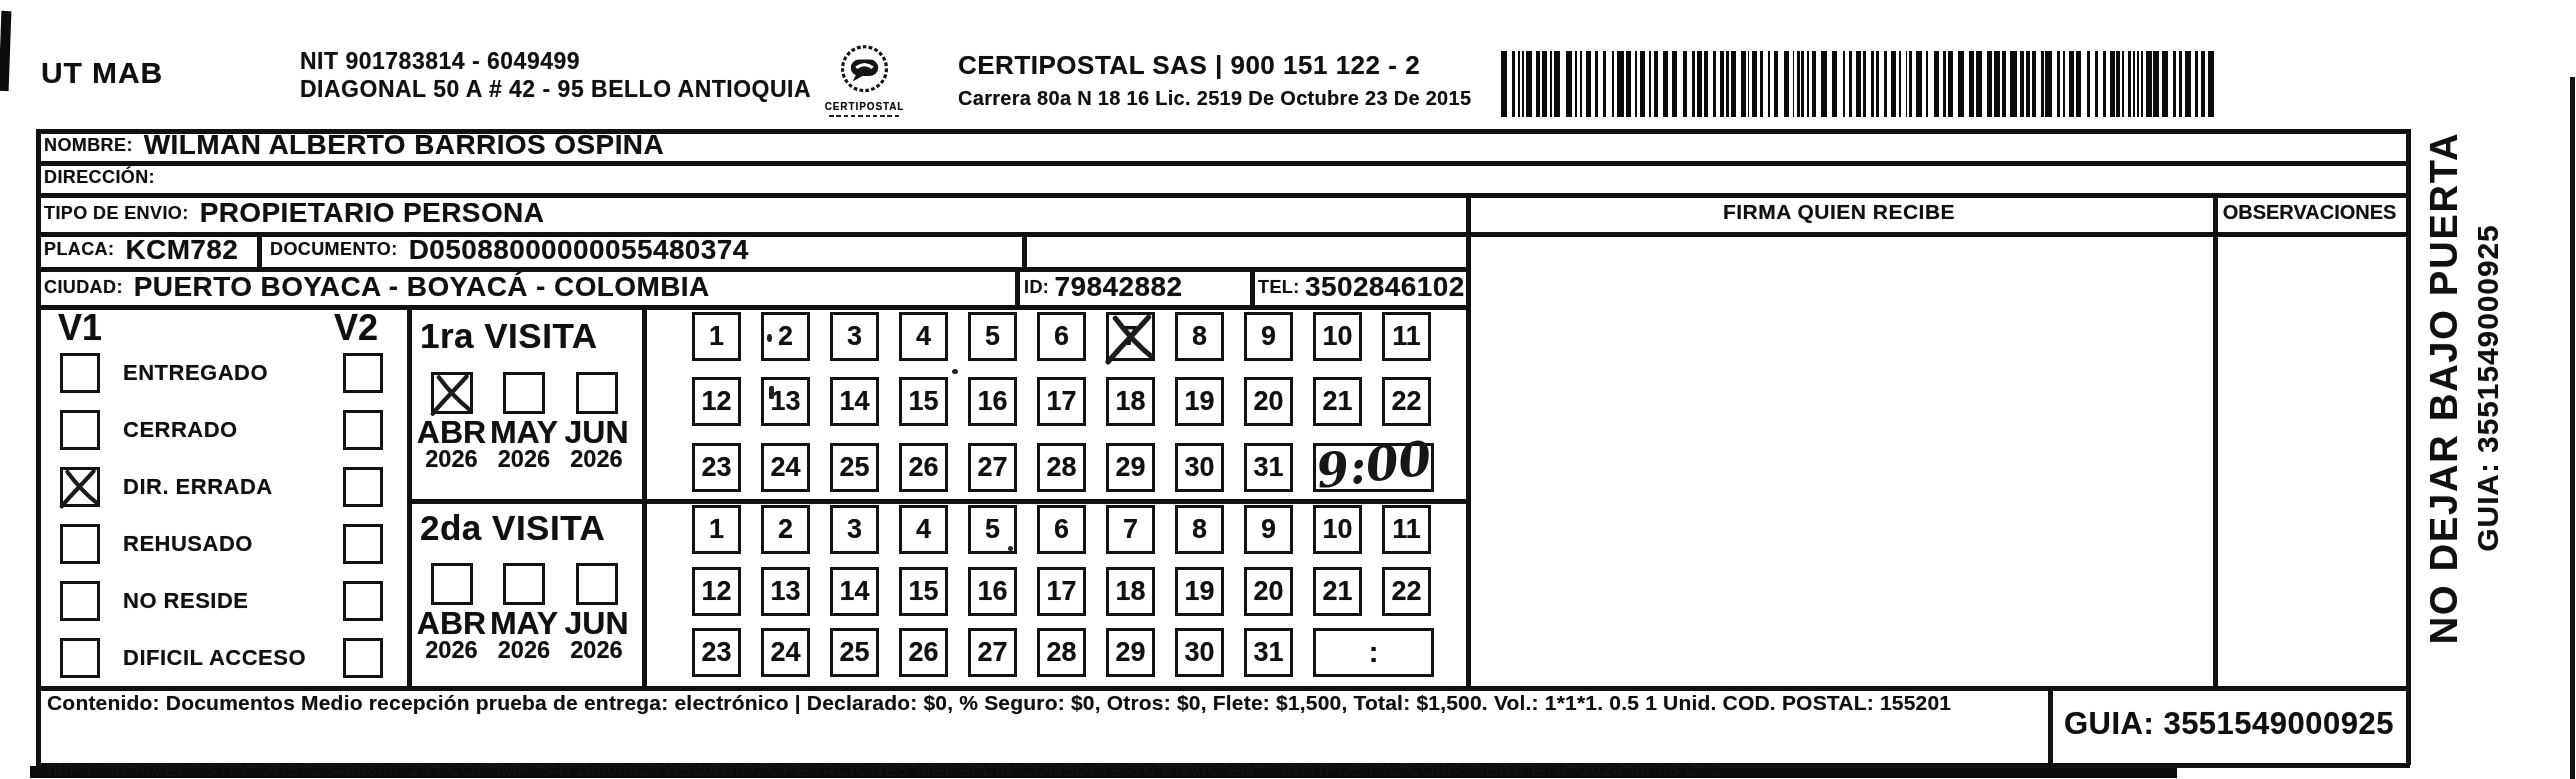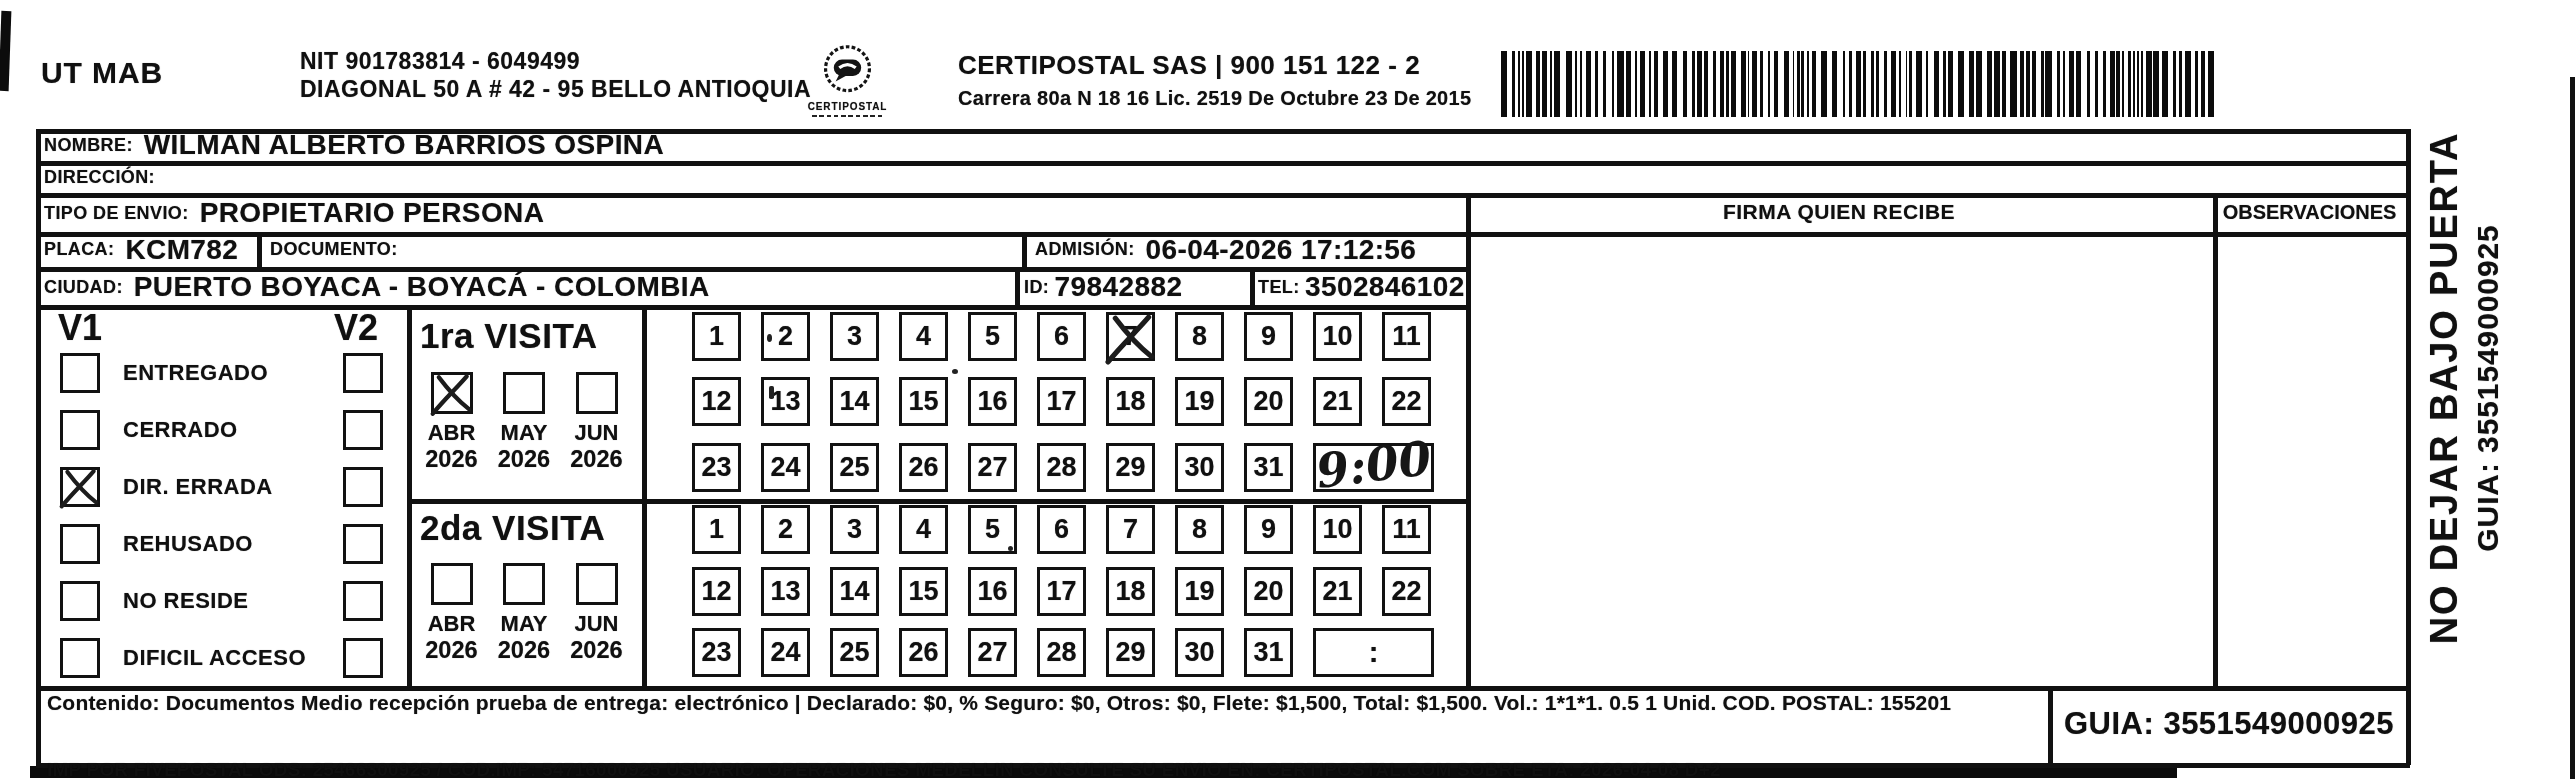--- a/index.html
+++ b/index.html
@@ -33,21 +33,21 @@
   .status-row .slot{display:flex;justify-content:center;}
   .slabel{font-size:22px;font-weight:700;letter-spacing:0.5px;}
   .cb{position:relative;width:40px;height:40px;border:3.6px solid #121212;box-sizing:border-box;background:#fff;}
   .mcb{width:42px;height:42px;}
   .xm{position:absolute;left:-8%;top:-8%;width:116%;height:116%;overflow:visible;}
   .xm path{stroke:#1c1c1c;stroke-width:5;fill:none;stroke-linecap:round;}
   
   .vtitle{font-size:35px;font-weight:700;letter-spacing:0.5px;white-space:nowrap;}
   .months{display:flex;justify-content:space-between;}
   .mitem{width:71px;display:flex;flex-direction:column;align-items:center;}
-  .mlabel{font-size:22px;font-weight:700;margin-top:7.3px;line-height:23.6px;}
+  .mlabel{font-size:32px;font-weight:700;margin-top:7.3px;line-height:23.6px;}
   .myear{font-size:23.6px;font-weight:700;line-height:29px;}
   
   .cal{position:absolute;left:692px;width:745px;}
   .cal-row{display:flex;gap:20px;height:49px;}
   .cal-0 .cal-row{margin-bottom:16.3px;}
   .cal-1 .cal-row{margin-bottom:12.7px;}
   .day{position:relative;width:49px;height:49px;border:3.6px solid #121212;box-sizing:border-box;
        display:flex;align-items:center;justify-content:center;font-size:27px;font-weight:700;background:#fff;}
   .timebox{position:relative;width:121px;height:49px;border:3.6px solid #121212;box-sizing:border-box;
        display:flex;align-items:center;justify-content:center;background:#fff;}
@@ -73,21 +73,21 @@
   <div class="abs" style="left:0;top:11px;width:10px;height:80px;background:#0c0c0c;transform:rotate(2deg);"></div>
   <div class="abs" style="left:30px;top:766px;width:2147px;height:11.8px;background:#0b0b0b;"></div>
   <div class="vline" style="left:2570px;top:77px;height:702px;"></div>
 
   <div class="abs unit ink" style="left:41px;top:56px;">UT MAB</div>
   <div class="abs" style="left:300px;top:47px;">
     <div class="nit ink">NIT 901783814 - 6049499</div>
     <div class="nit ink">DIAGONAL 50 A # 42 - 95  BELLO  ANTIOQUIA</div>
   </div>
 
-  <div class="abs logo-wrap" style="left:793px;top:44px;">
+  <div class="abs logo-wrap" style="left:810px;top:44px;">
     <svg width="53" height="53" viewBox="0 0 58 58">
       <circle cx="29" cy="27" r="24" fill="none" stroke="#141414" stroke-width="3.5" stroke-dasharray="4 2.5"></circle>
       <rect x="14" y="17" width="30" height="18" rx="9" fill="#141414"></rect>
       <path d="M20 33 L16 41 L27 35 Z" fill="#141414"></path>
       <path d="M20 26 q 9 -7 18 0" fill="none" stroke="#fff" stroke-width="3.5"></path>
     </svg>
     <div class="logo-txt ink">CERTIPOSTAL</div>
     <div class="logo-tag"></div>
   </div>
 
@@ -228,24 +228,21 @@
   <div class="abs frow" style="left:44px;top:196px;height:34px;">
     <span class="flab ink">TIPO DE ENVIO:</span>
     <span class="fval ink">PROPIETARIO PERSONA</span>
   </div>
   <div class="abs frow" style="left:44px;top:234px;height:31px;">
     <span class="flab ink">PLACA:</span>
     <span class="fval ink">KCM782</span>
   </div>
   <div class="abs frow" style="left:270px;top:234px;height:31px;">
     <span class="flab ink">DOCUMENTO:</span>
-  </div>
-  <div class="abs frow" style="left:1035px;top:234px;height:31px;">
-    <span class="flab ink">ADMISIÓN:</span>
-    <span class="fval ink">06-04-2026 17:12:56</span>
+    <span class="fval ink">D05088000000055480374</span>
   </div>
   <div class="abs frow" style="left:44px;top:270px;height:34px;">
     <span class="flab ink">CIUDAD:</span>
     <span class="fval ink">PUERTO BOYACA - BOYACÁ - COLOMBIA</span>
   </div>
   <div class="abs frow" style="left:1024px;top:270px;height:34px;gap:5.4px;">
     <span class="flab ink">ID:</span>
     <span class="fval ink">79842882</span>
   </div>
   <div class="abs frow" style="left:1258px;top:270px;height:34px;gap:5.4px;">

